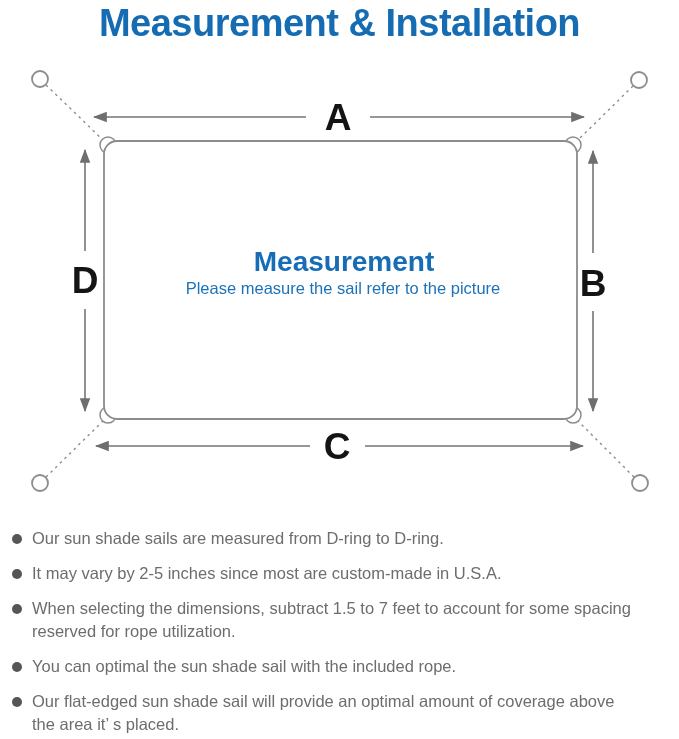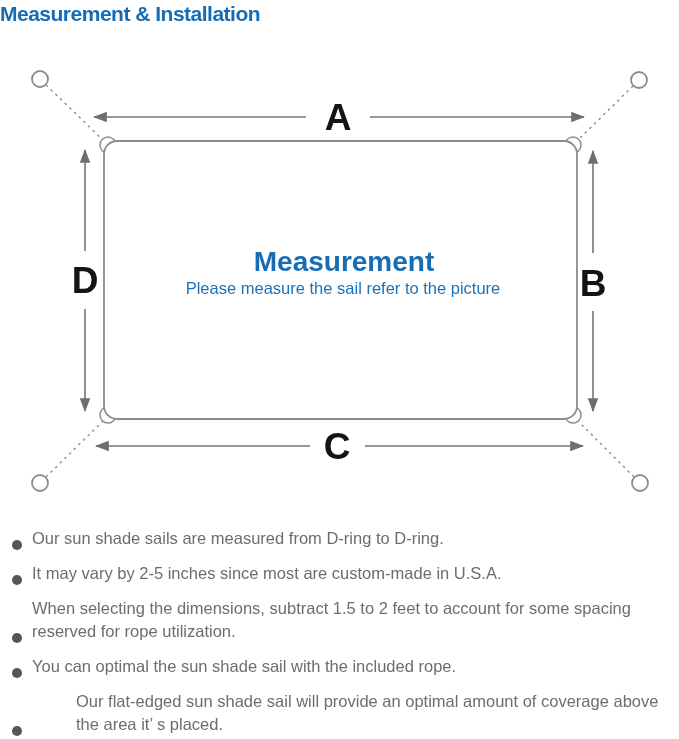--- a/index.html
+++ b/index.html
@@ -14,22 +14,22 @@
     height: 739px;
     background: #ffffff;
     overflow: hidden;
   }
   .page-title {
     position: absolute;
     top: 2px;
     left: 0;
     width: 679px;
     margin: 0;
-    text-align: left;
-    font-size: 21px;
+    text-align: center;
+    font-size: 38px;
     font-weight: 700;
     color: #166cb3;
     letter-spacing: -0.5px;
   }
   .diagram-svg {
     position: absolute;
     top: 0;
     left: 0;
   }
   .dim-label {
@@ -53,40 +53,39 @@
     position: absolute;
     top: 527px;
     left: 10px;
     width: 664px;
     margin: 0;
     padding: 0;
     list-style: none;
   }
   .notes-list li {
     display: flex;
-    align-items: flex-end;
+    align-items: flex-start;
     margin-bottom: 12px;
     color: #6d6d6d;
     font-size: 16.5px;
     line-height: 23px;
   }
   .bullet-dot {
     flex: 0 0 auto;
     width: 10px;
     height: 10px;
     border-radius: 50%;
     background: #565656;
     margin: 7px 10px 0 2px;
   }
   .note-text {
     display: block;
   }
   .note-text.w-narrow {
     max-width: 600px;
-    margin-left: 44px;
   }
 </style>
 </head>
 <body>
 
 <div class="page">
 
   <h1 class="page-title">Measurement &amp; Installation</h1>
 
   <svg class="diagram-svg" width="679" height="520" viewBox="0 0 679 520">
@@ -147,21 +146,21 @@
     <li>
       <span class="bullet-dot"></span>
       <span class="note-text">Our sun shade sails are measured from D-ring to D-ring.</span>
     </li>
     <li>
       <span class="bullet-dot"></span>
       <span class="note-text">It may vary by 2-5 inches since most are custom-made in U.S.A.</span>
     </li>
     <li>
       <span class="bullet-dot"></span>
-      <span class="note-text">When selecting the dimensions, subtract 1.5 to 2 feet to account for some spacing reserved for rope utilization.</span>
+      <span class="note-text">When selecting the dimensions, subtract 1.5 to 7 feet to account for some spacing reserved for rope utilization.</span>
     </li>
     <li>
       <span class="bullet-dot"></span>
       <span class="note-text">You can optimal the sun shade sail with the included rope.</span>
     </li>
     <li>
       <span class="bullet-dot"></span>
       <span class="note-text w-narrow">Our flat-edged sun shade sail will provide an optimal amount of coverage above the area it’ s placed.</span>
     </li>
   </ul>

